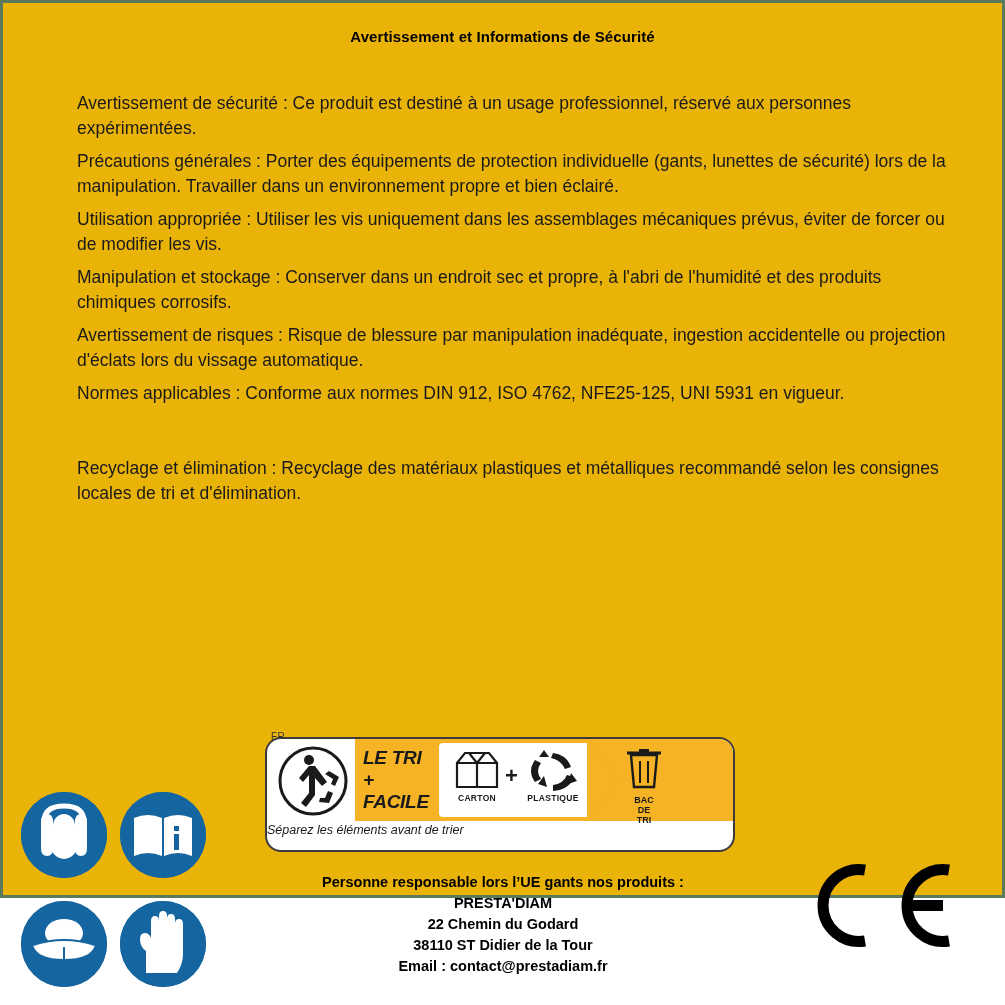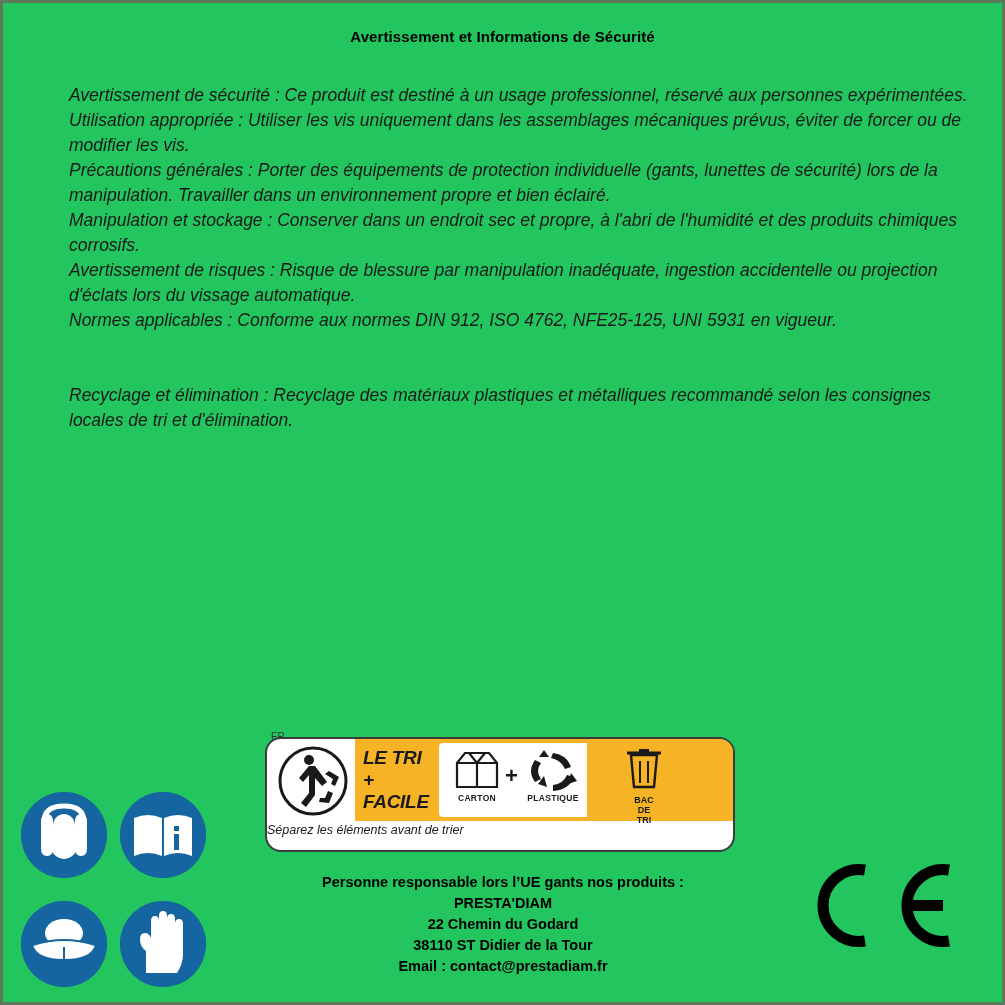--- a/index.html
+++ b/index.html
@@ -10,44 +10,43 @@
     width: 1005px;
     height: 1005px;
     background: #ffffff;
     font-family: "Liberation Sans", sans-serif;
     overflow: hidden;
   }
   #page {
     position: relative;
     box-sizing: border-box;
     width: 1005px;
-    height: 1005px;
+    height: 898px;
     border: 3px solid #5a7a5a;
-    background: #22c55e;
+    background: #eab308;
   }
   #title {
     text-align: center;
     font-size: 15px;
     font-weight: bold;
     color: #000000;
     margin-top: 25px;
     letter-spacing: 0.1px;
   }
   #body-text {
     position: absolute;
     left: 66px;
     top: 80px;
     width: 900px;
     font-size: 17.5px;
     line-height: 25px;
     color: #1a1a1a;
   }
   #body-text p {
-    margin: 0;
-    font-style: italic;
+    margin: 8px;
   }
   #body-text p.gap {
     margin-top: 50px;
   }
 
   
   .picto {
     position: absolute;
     width: 86px;
     height: 86px;
@@ -208,22 +207,22 @@
 </style>
 </head>
 <body>
 
 <div id="page">
 
   <div id="title">Avertissement et Informations de Sécurité</div>
 
   <div id="body-text">
     <p>Avertissement de sécurité : Ce produit est destiné à un usage professionnel, réservé aux personnes expérimentées.</p>
+    <p>Précautions générales : Porter des équipements de protection individuelle (gants, lunettes de sécurité) lors de la manipulation. Travailler dans un environnement propre et bien éclairé.</p>
     <p>Utilisation appropriée : Utiliser les vis uniquement dans les assemblages mécaniques prévus, éviter de forcer ou de modifier les vis.</p>
-    <p>Précautions générales : Porter des équipements de protection individuelle (gants, lunettes de sécurité) lors de la manipulation. Travailler dans un environnement propre et bien éclairé.</p>
     <p>Manipulation et stockage : Conserver dans un endroit sec et propre, à l'abri de l'humidité et des produits chimiques corrosifs.</p>
     <p>Avertissement de risques : Risque de blessure par manipulation inadéquate, ingestion accidentelle ou projection d'éclats lors du vissage automatique.</p>
     <p>Normes applicables : Conforme aux normes DIN 912, ISO 4762, NFE25-125, UNI 5931 en vigueur.</p>
     <p class="gap">Recyclage et élimination : Recyclage des matériaux plastiques et métalliques recommandé selon les consignes locales de tri et d'élimination.</p>
   </div>
 
   <div class="picto" id="picto-ear">
     <svg viewBox="0 0 86 86" xmlns="http://www.w3.org/2000/svg">
       <circle cx="43" cy="43" r="43" fill="#1565a0"></circle>
       <path d="M20 30 q0 -8 6 -8 q6 0 6 8 v26 q0 8 -6 8 q-6 0 -6 -8 z" fill="#ffffff"></path>

